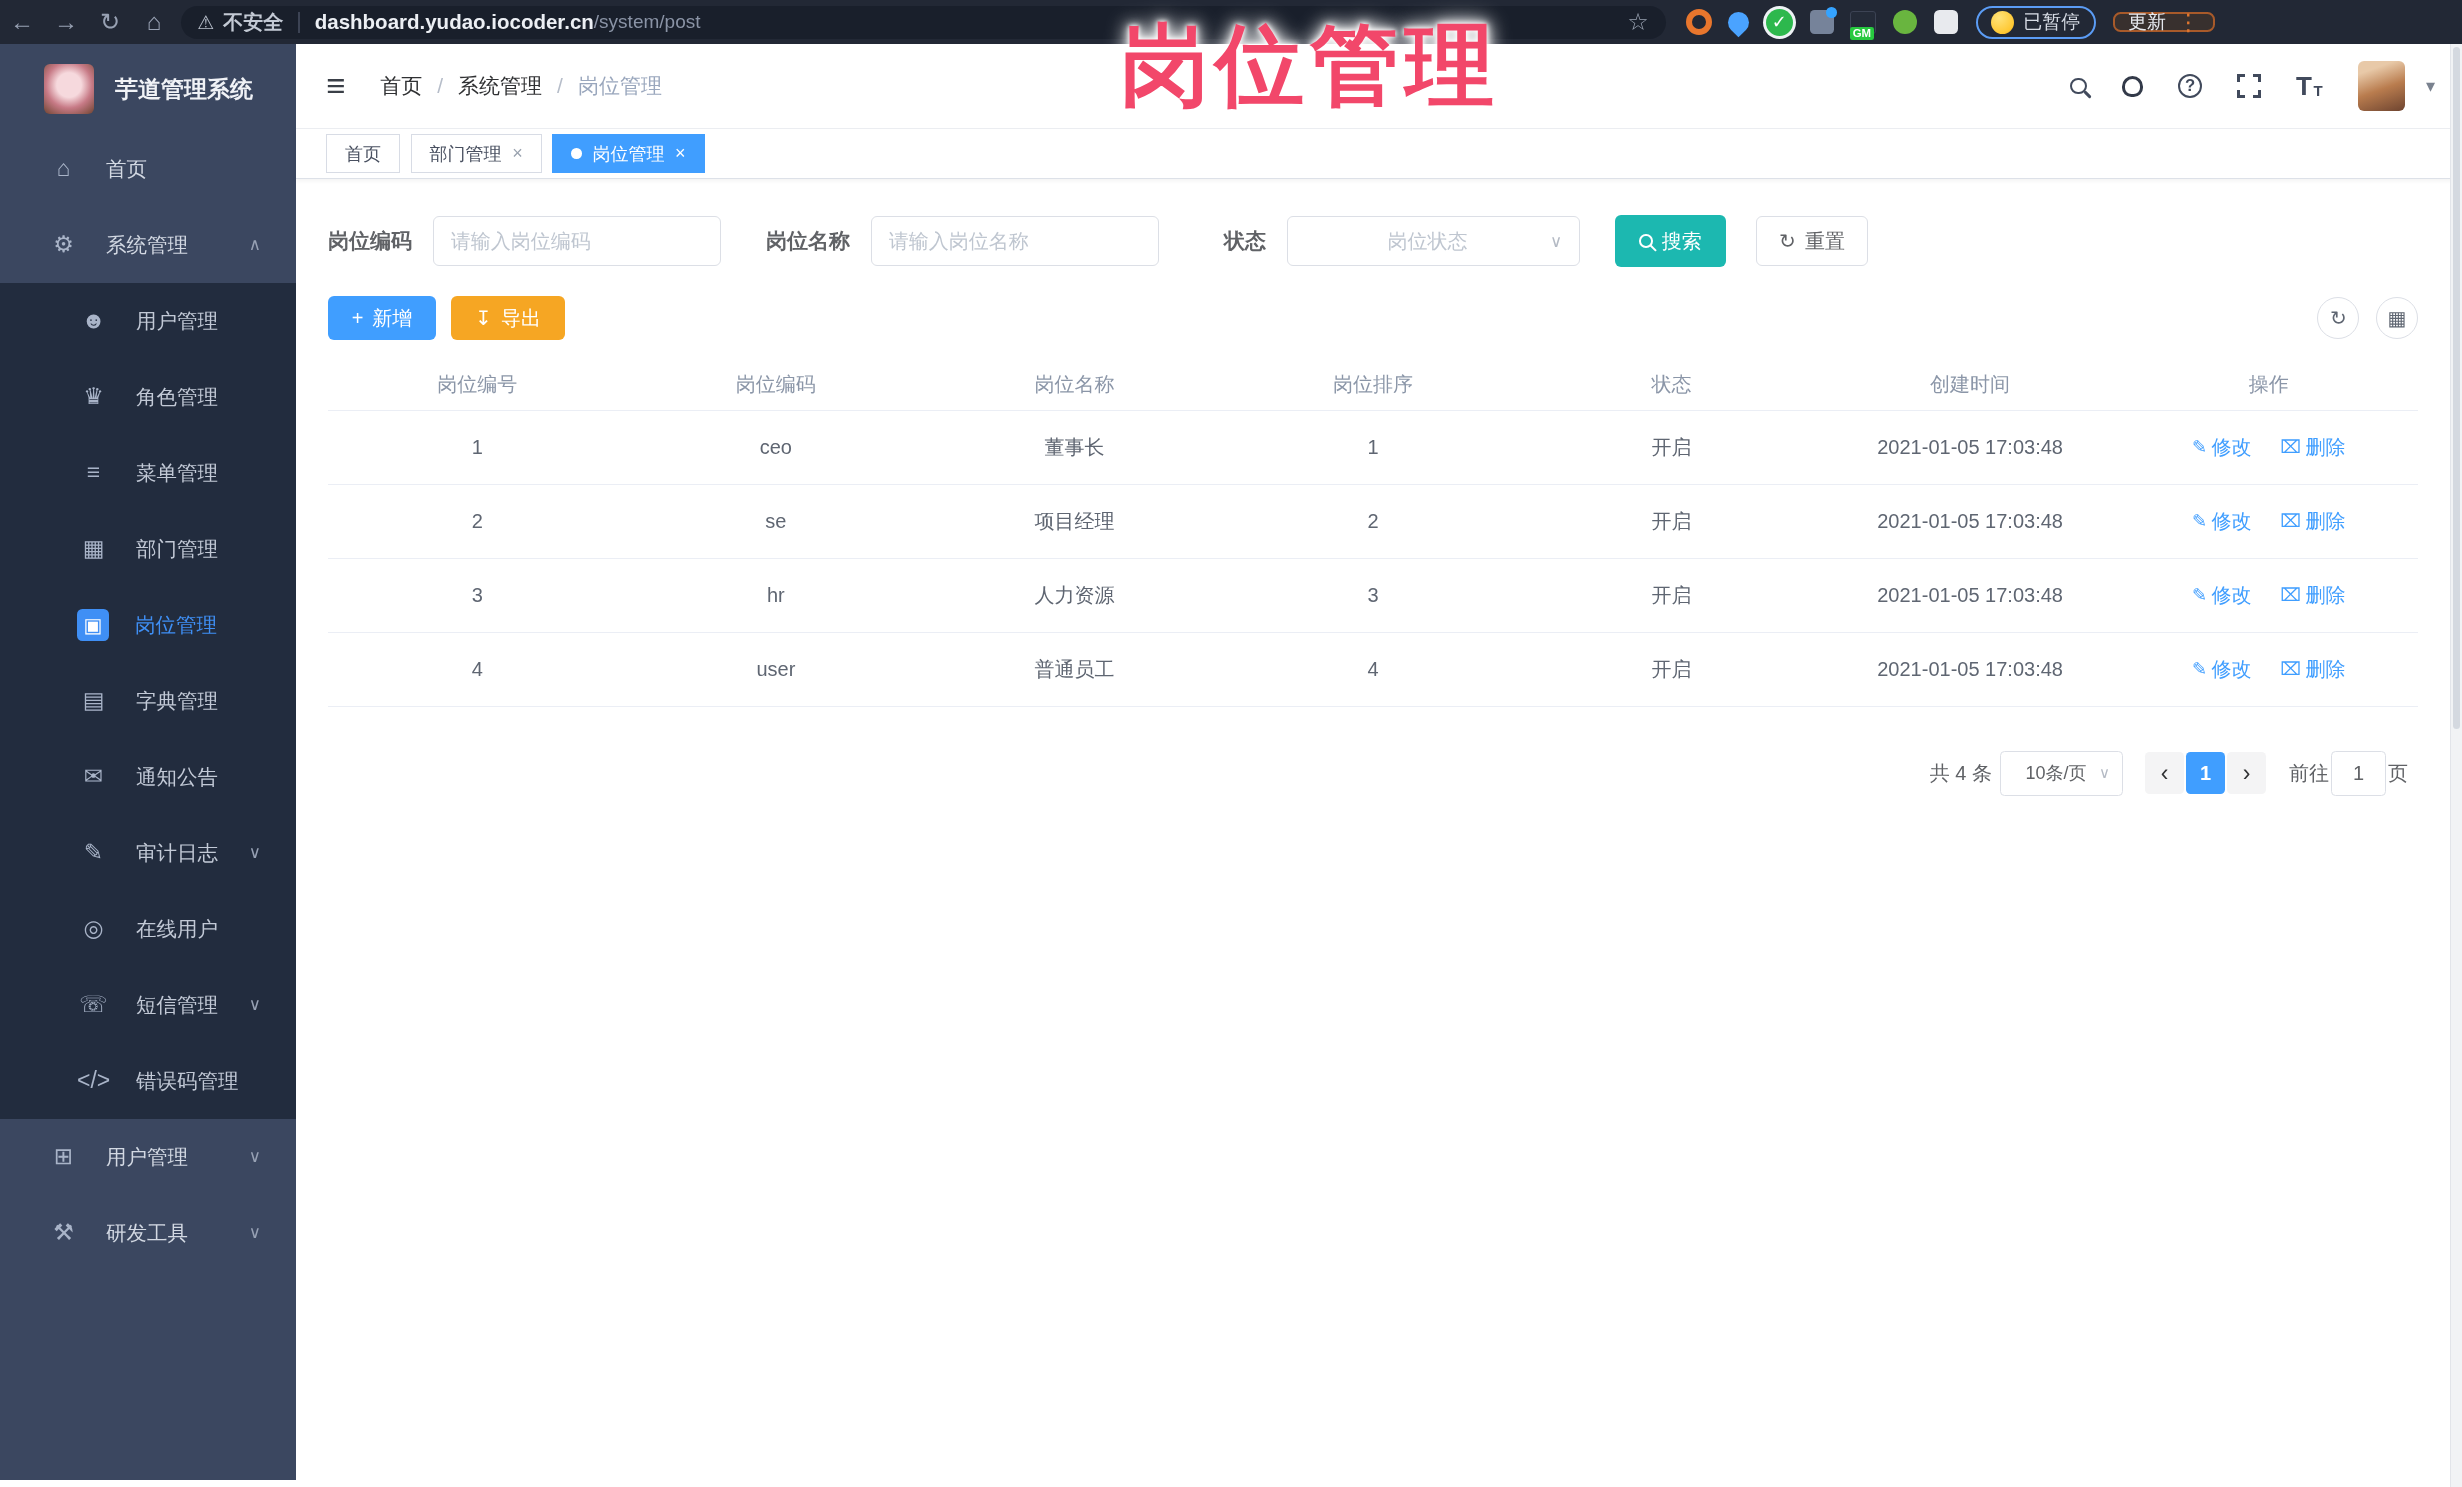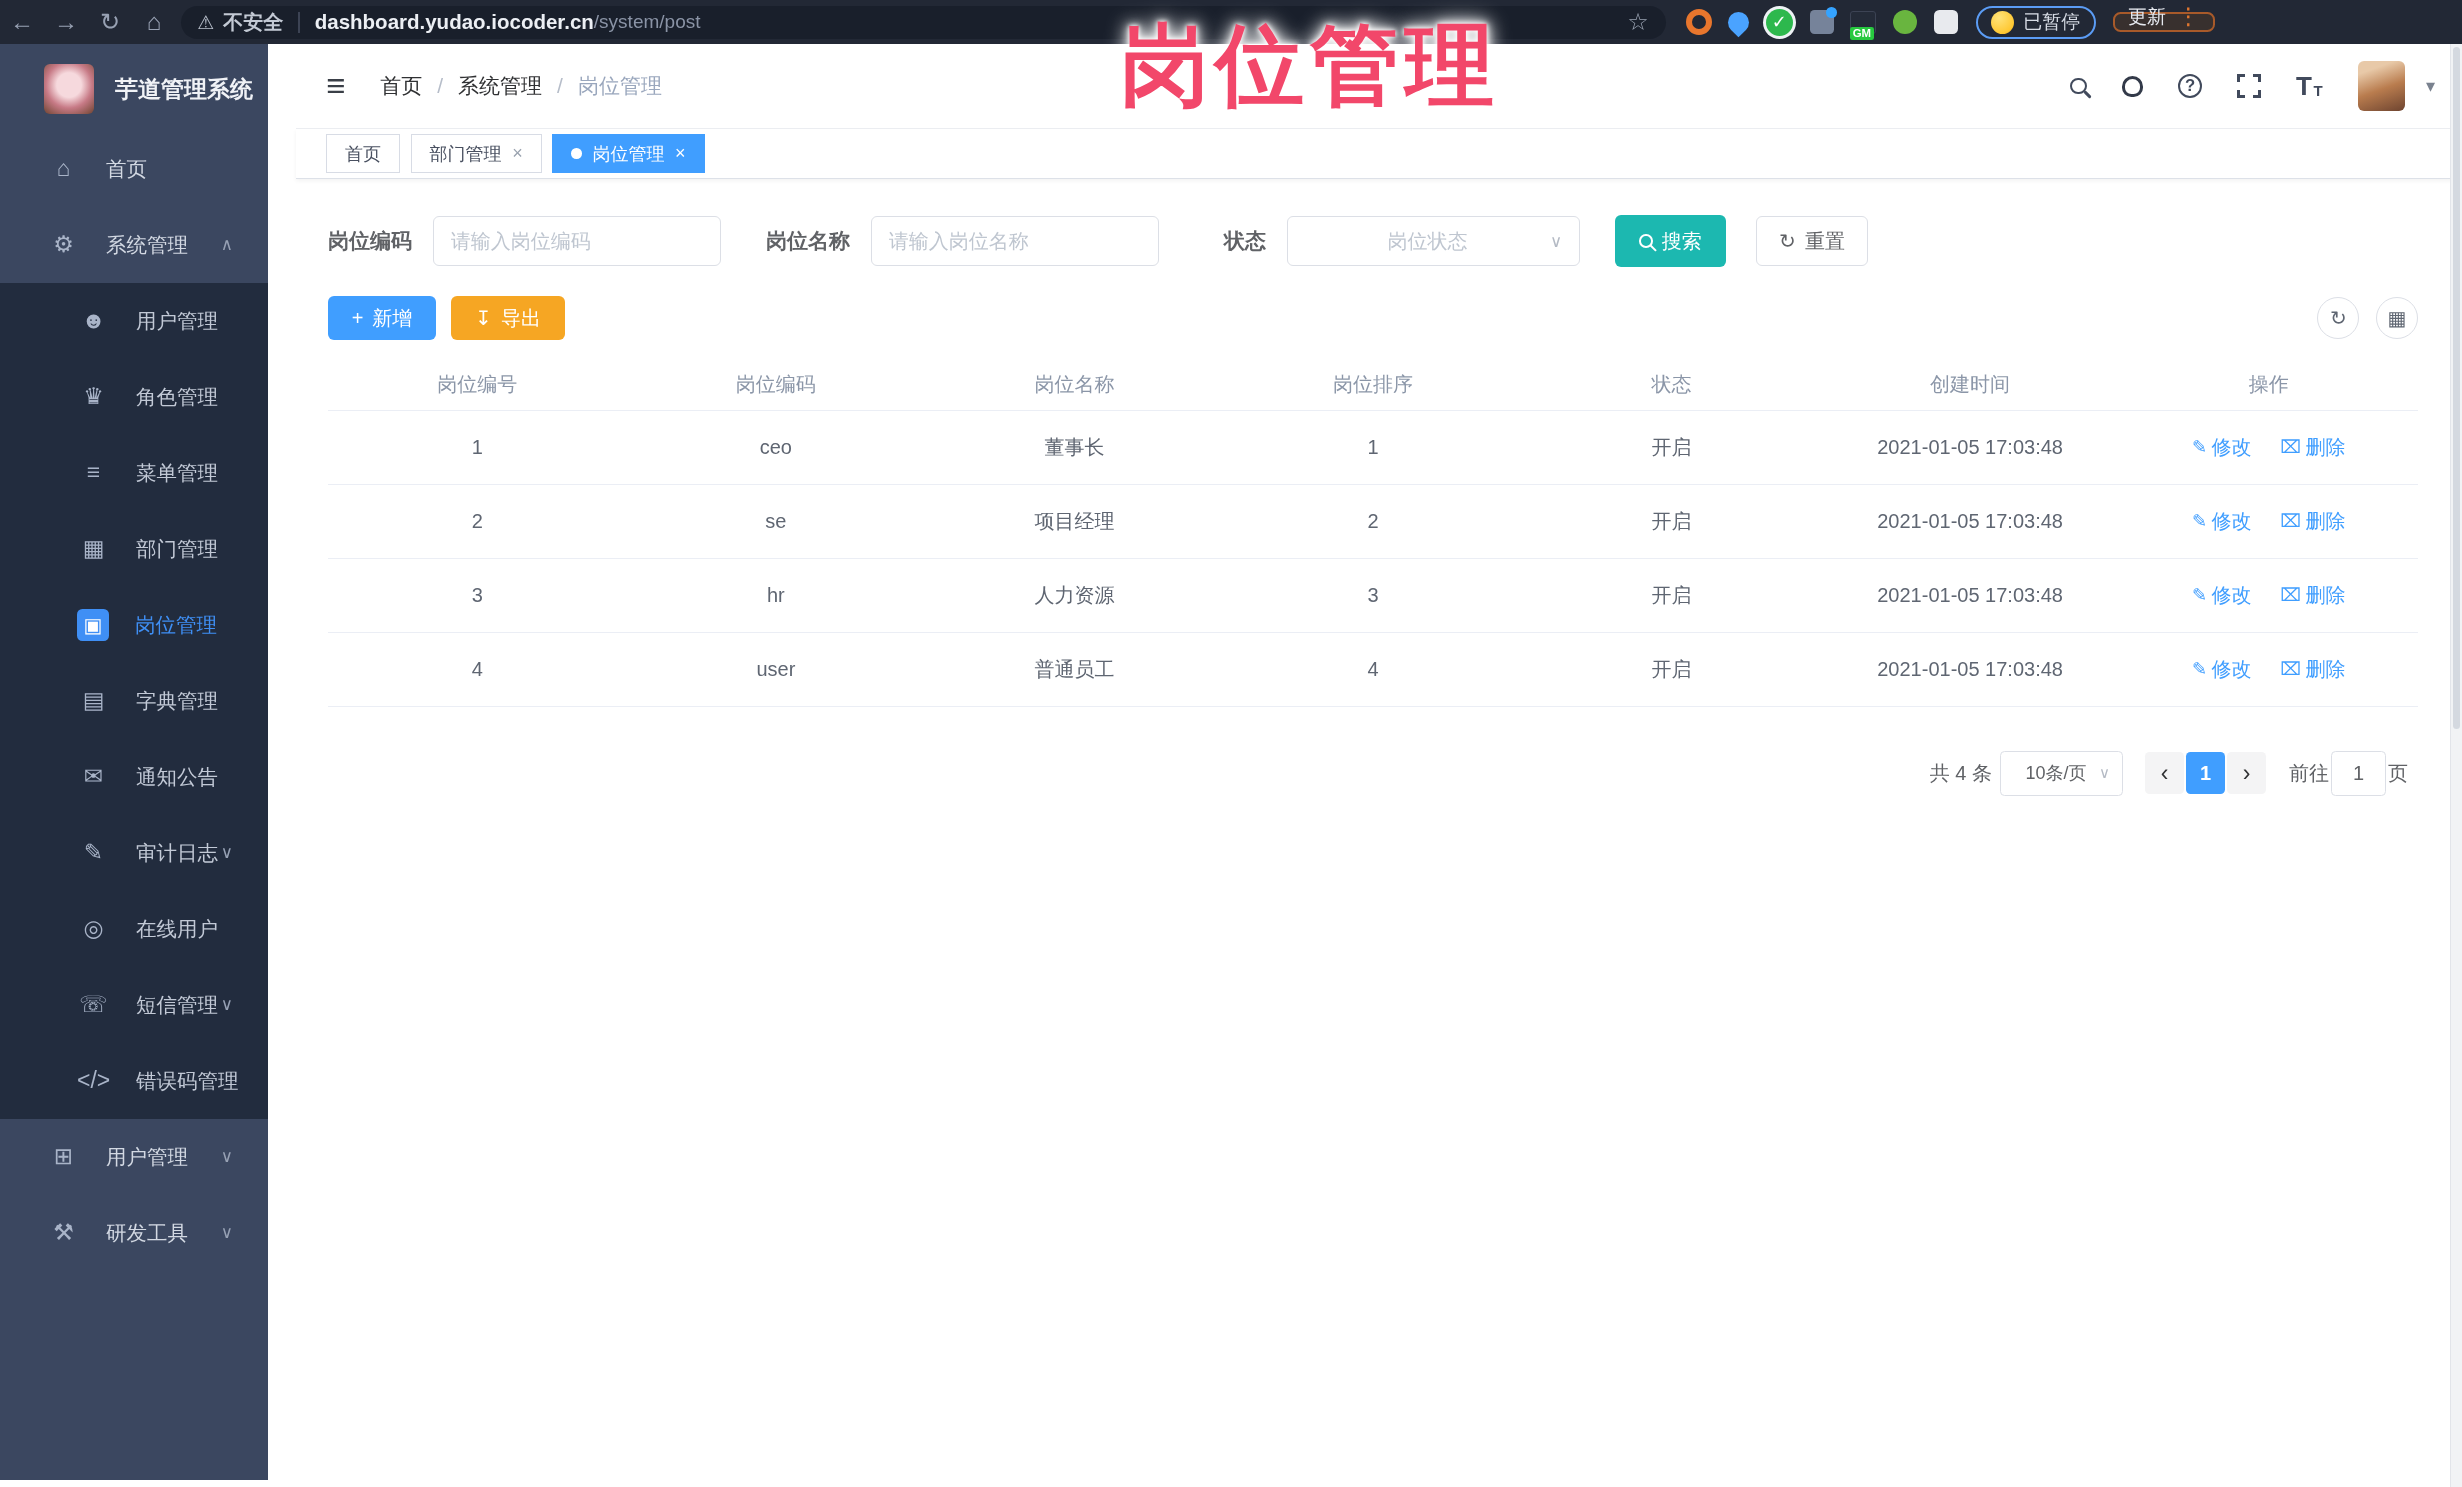--- a/index.html
+++ b/index.html
@@ -23,25 +23,25 @@
   .chk { width:27px; height:27px; border-radius:50%; background:#2db84d; color:#fff; font-size:18px; display:flex; align-items:center; justify-content:center; box-shadow:0 0 0 3px #eef2f5; }
   .griddot { position:relative; width:24px; height:24px; background:#76839a; border-radius:4.5px; }
   .griddot::after { content:""; position:absolute; right:-3px; top:-3px; width:10.6px; height:10.6px; border-radius:50%; background:#35a3ff; }
   .gm { position:relative; width:26px; height:23px; background:#242b38; border:1.5px solid #3c4354; border-radius:3px; }
   .gm b { position:absolute; left:-1.5px; bottom:-7.6px; background:#27c93f; color:#fff; font-size:11.4px; padding:0.8px 3px; border-radius:2.3px; font-weight:bold; }
   .leaf { width:24px; height:24px; border-radius:50%; background:#69b53f; }
   .puzzle { width:24px; height:24px; border-radius:5.3px; background:#e8eaee; }
   .pause-pill { height:33px; border-radius:16.7px; border:2.3px solid #5b9cf5; display:flex; align-items:center; gap:9px; padding:0 13.6px; margin-left:18px; }
   .emoji { width:23px; height:23px; border-radius:50%; background:radial-gradient(circle at 35% 30%, #ffe37a, #ffc833 70%, #eda712); }
   .pause-lbl { color:#d6dbe4; font-size:19px; }
-  .update-btn { height:20px; border-radius:7.6px; border:2.3px solid #a85a2a; background:#38302e; color:#e6e9ef; font-size:19px; display:flex; align-items:flex-end; padding:0 13.6px; margin-left:16.7px; }
+  .update-btn { height:20px; border-radius:7.6px; border:2.3px solid #a85a2a; background:#38302e; color:#e6e9ef; font-size:19px; display:flex; align-items:center; padding:0 13.6px; margin-left:16.7px; }
   .kebab { color:#e0762f; font-size:23px; margin-left:10.6px; }
 
   
-  .sidebar { position:absolute; left:0; top:44px; width:268px; bottom:8px; background:#3b4760; z-index:2; }
+  .sidebar { position:absolute; left:0; top:44px; width:296px; bottom:8px; background:#3b4760; z-index:2; }
   .logo-row { display:flex; align-items:center; padding:20px 0 16.7px 44px; }
   .logo-img { width:50px; height:50px; border-radius:6px; background:radial-gradient(circle at 50% 42%, #f6d9dd 32%, #c77a86 60%, #6e4430); flex:0 0 auto; }
   .app-title { color:#f0f2f6; font-size:23px; font-weight:bold; margin-left:21px; }
   .s-item { position:relative; height:76px; display:flex; align-items:center; padding-left:47px; cursor:pointer; }
   .s-item .s-ico { width:33px; font-size:23px; color:#a9b4c8; text-align:center; flex:0 0 auto; }
   .s-item .s-lbl { margin-left:26px; font-size:20.5px; color:#d3d9e3; }
   .s-arrow { position:absolute; right:35px; font-size:16.7px; color:#97a1b4; }
   .submenu { background:#222c3e; }
   .submenu .s-item { padding-left:77px; }
   .submenu .s-lbl { color:#c2c9d6; }

